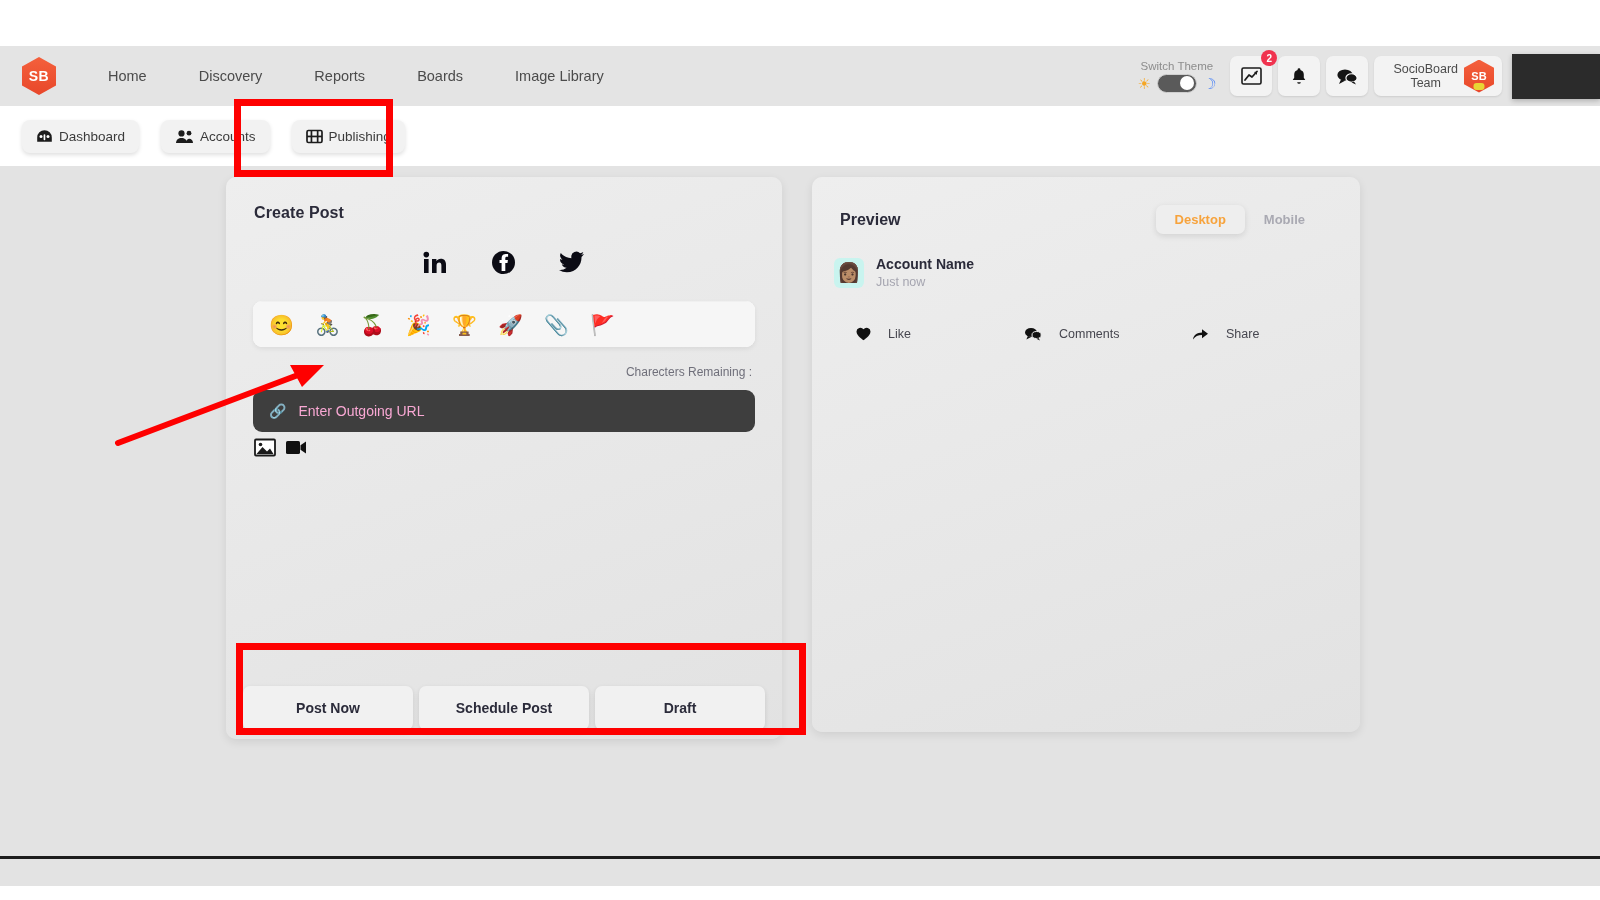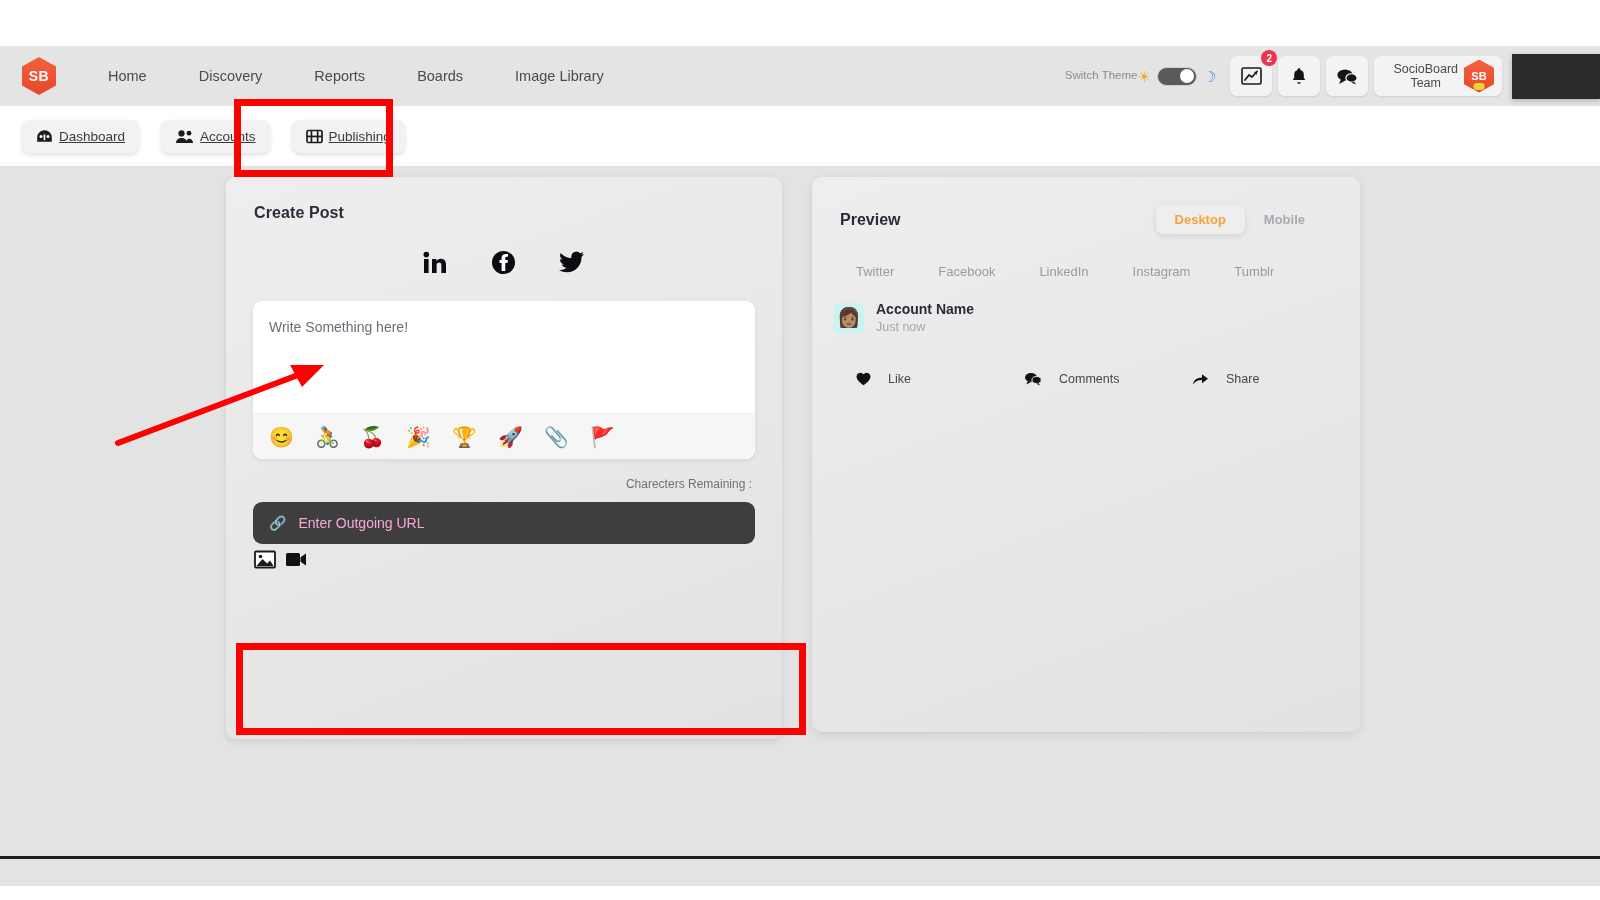--- a/index.html
+++ b/index.html
@@ -54,21 +54,21 @@
   .nav-item {
     font-size: 14.5px; color: #4b4b4b; padding: 6px 26px;
     cursor: pointer; white-space: nowrap;
   }
 
   .header-right {
     margin-left: auto; display: flex; align-items: center;
     height: 100%; padding-right: 0px;
   }
   .theme-box {
-    display: flex; flex-direction: row; align-items: center;
+    display: flex; flex-direction: column; align-items: center;
     margin-right: 14px;
   }
   .theme-label { font-size: 11.5px; color: #8d8d8d; margin-bottom: 2px; }
   .theme-row { display: flex; align-items: center; gap: 6px; }
   .sun-icon { font-size: 15px; line-height: 1; color: #f5a623; }
   .moon-icon { font-size: 15px; line-height: 1; color: #4f86f7; }
   .toggle {
     width: 40px; height: 19px; border-radius: 10px;
     background: #5a5a5a; position: relative; cursor: pointer;
     border: 1px solid #cfcfcf;
@@ -127,21 +127,20 @@
     position: absolute; left: 0; top: 106px;
     width: 1600px; height: 60px;
     background: #ffffff;
     display: flex; align-items: center; padding-left: 22px; gap: 22px;
   }
   .tab {
     height: 33px; background: #f2f2f2; border-radius: 8px;
     display: flex; align-items: center; gap: 6px; padding: 0 14px;
     font-size: 13.5px; color: #3b3b3b; cursor: pointer;
     box-shadow: 0 2px 4px rgba(0,0,0,.13);
-    text-decoration: underline;
   }
 
   
   .content {
     position: absolute; left: 0; top: 166px;
     width: 1600px; height: 720px;
     background: #e3e3e3;
   }
 
   
@@ -383,21 +382,20 @@
           </svg>
         </span>
         <span class="social-ic">
           <svg width="27" height="23" viewBox="0 0 27 23">
             <path d="M26 3.1a10.1 10.1 0 0 1-2.9.8A5.1 5.1 0 0 0 25.3 1a10.2 10.2 0 0 1-3.2 1.2A5.1 5.1 0 0 0 13.3 6a5 5 0 0 0 .1 1.2A14.5 14.5 0 0 1 2.8 1.9a5.1 5.1 0 0 0 1.6 6.8A5 5 0 0 1 2 8.1v.1a5.1 5.1 0 0 0 4.1 5 5.2 5.2 0 0 1-2.3.1 5.1 5.1 0 0 0 4.8 3.5A10.3 10.3 0 0 1 1 19a14.5 14.5 0 0 0 7.9 2.3c9.4 0 14.6-7.8 14.6-14.6V6A10.4 10.4 0 0 0 26 3.1z" fill="#0b0b14"></path>
           </svg>
         </span>
       </div>
 
       <div class="composer">
-        <div class="composer-area">Write Something here!</div>
         <div class="emoji-bar">
           <span class="emoji">😊</span>
           <span class="emoji">🚴</span>
           <span class="emoji">🍒</span>
           <span class="emoji">🎉</span>
           <span class="emoji">🏆</span>
           <span class="emoji">🚀</span>
           <span class="emoji">📎</span>
           <span class="emoji">🚩</span>
         </div>
@@ -420,38 +418,36 @@
           </svg>
         </span>
         <span class="media-ic">
           <svg width="22" height="17" viewBox="0 0 22 17">
             <rect x="1" y="2" width="14" height="13" rx="1.6" fill="#101010"></rect>
             <path d="M15.5 6.2 L21 2.6 V14.4 L15.5 10.8 Z" fill="#101010"></path>
           </svg>
         </span>
       </div>
 
+      <div class="action-row">
+        <div class="action-btn">Post Now</div>
+        <div class="action-btn">Schedule Post</div>
+        <div class="action-btn">Draft</div>
+      </div>
     </div>
 
     <div class="card" id="preview-card">
       <div class="prev-head">
         <div class="prev-title">Preview</div>
         <div class="seg">
           <div class="seg-btn active">Desktop</div>
           <div class="seg-btn">Mobile</div>
         </div>
       </div>
 
-      <div class="plat-tabs">
-        <div class="plat-tab">Twitter</div>
-        <div class="plat-tab">Facebook</div>
-        <div class="plat-tab">LinkedIn</div>
-        <div class="plat-tab">Instagram</div>
-        <div class="plat-tab">Tumblr</div>
-      </div>
 
       <div class="acct-row">
         <div class="avatar">👩🏽</div>
         <div>
           <div class="acct-name">Account Name</div>
           <div class="acct-time">Just now</div>
         </div>
       </div>
 
       <div class="engage-row">

